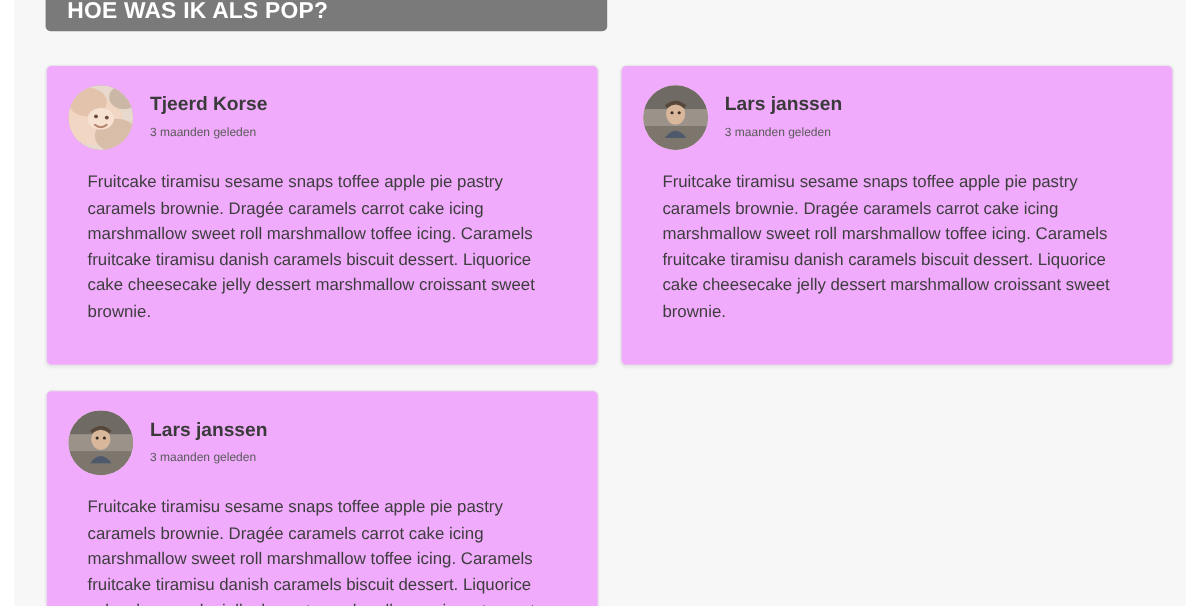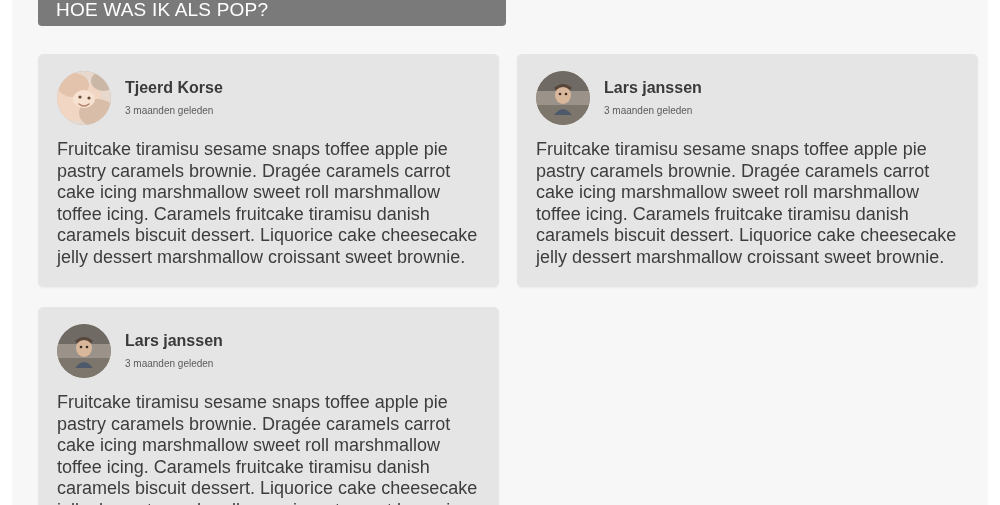--- a/index.html
+++ b/index.html
@@ -48,40 +48,40 @@
     border-radius: 4px;
     display: flex;
     align-items: flex-end;
     box-sizing: border-box;
     padding: 0 18px 5px 18px;
     overflow: hidden;
   }
   .banner-title {
     color: #ffffff;
     font-size: 19px;
-    font-weight: normal;
+    font-weight: bold;
     letter-spacing: .2px;
     white-space: nowrap;
   }
 
   
   .reviews {
     position: absolute;
     left: 38px;
     top: 54px;
     width: 940px;
   }
   .review-row {
     display: flex;
     gap: 18px;
   }
   .review-card {
     width: 461px;
     box-sizing: border-box;
-    background: #e5e5e5;
+    background: #f0abfc;
     border: 1px solid #e6e6e6;
     border-radius: 5px;
     box-shadow: 0 1px 2px rgba(0,0,0,0.05);
     padding: 16px 18px 18px 18px;
     margin-bottom: 20px;
   }
   .review-head {
     display: flex;
     align-items: center;
     gap: 14px;
@@ -108,24 +108,24 @@
     color: #3a3a3a;
     line-height: 20px;
     margin-bottom: 5px;
   }
   .review-date {
     font-size: 10px;
     color: #5b5b5b;
     line-height: 16px;
   }
   .review-body {
-    font-size: 18px;
+    font-size: 14px;
     line-height: 21.5px;
     color: #3d3d3d;
-    margin: 0;
+    margin: 16px;
   }
   .spacer-card {
     width: 461px;
   }
 </style>
 </head>
 <body>
 
 <div class="page">
 

